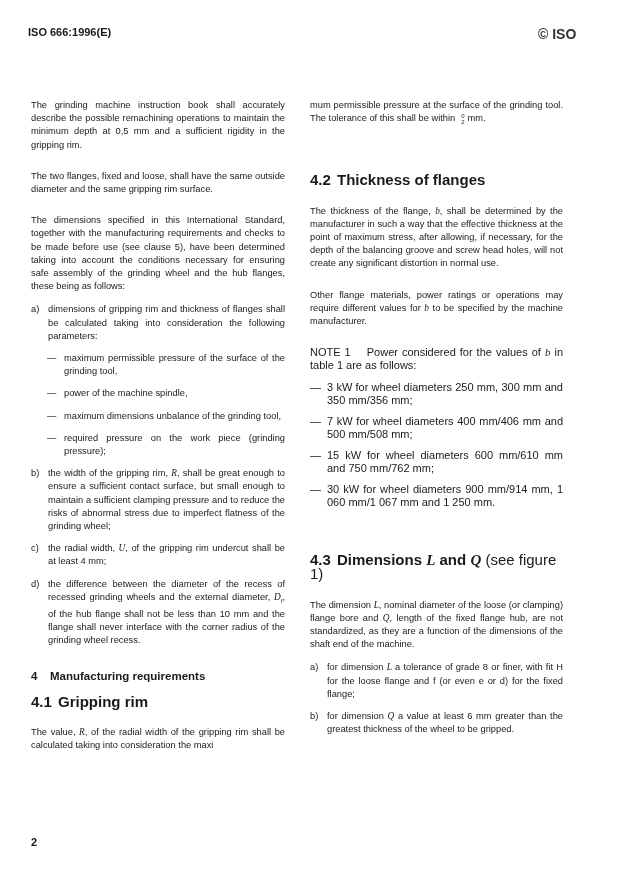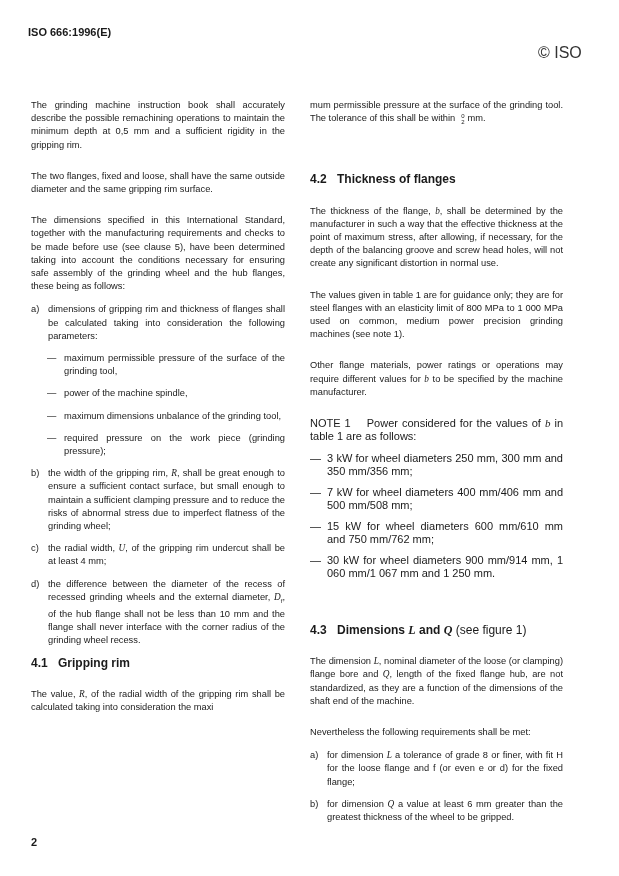--- a/index.html
+++ b/index.html
@@ -1,33 +1,33 @@
 <!DOCTYPE html>
 <html><head>
 <meta charset="utf-8">
 <style>
   html, body { margin: 0; padding: 0; background: #ffffff; }
   body { width: 619px; height: 876px; position: relative; overflow: hidden;
          font-family: "Liberation Sans", sans-serif; color: #1a1a1a; }
   .hdr-left { position: absolute; left: 28px; top: 26px; font-weight: bold; font-size: 11px; letter-spacing: 0; }
-  .hdr-right { position: absolute; left: 538px; top: 44px; font-size: 16px; color: #333; }
+  .hdr-right { position: absolute; left: 538px; top: 26px; font-size: 14px; color: #333; font-weight: bold; }
   .col { position: absolute; top: 81px; width: 254px; font-size: 9.3px; line-height: 13.2px; }
   .col.left { left: 31px; }
   .col.right { left: 310px; width: 253px; }
   p { margin: 18px 0 10px 0; text-align: justify; }
   .li { display: flex; margin: 0 0 9px 0; }
   .li .mk { width: 17px; flex: none; }
   .li .tx { flex: 1; text-align: justify; }
   .sub { display: flex; margin: 0 0 9px 16px; }
   .sub .mk { width: 17px; flex: none; }
   .sub .tx { flex: 1; text-align: justify; }
   .note { font-size: 11px; line-height: 13px; }
   .note .sub { margin-left: 0; margin-bottom: 8px; }
   .h1 { font-weight: bold; font-size: 11.5px; margin: 22px 0 12px 0; }
-  .h2 { font-weight: bold; font-size: 12px; margin: 0 0 10px 0; }
+  .h2 { font-weight: bold; font-size: 15px; margin: 0 0 10px 0; }
   .h2 .n, .h1 .n { display: inline-block; width: 27px; }
   .h1 .n { width: 19px; }
   i { font-family: "Liberation Serif", serif; font-style: italic; }
   .tol { display: inline-block; vertical-align: middle; font-size: 6px; line-height: 6px; text-align: center; margin: 0 3px 0 6px; }
   .pagenum { position: absolute; left: 31px; top: 836px; font-weight: bold; font-size: 11px; }
 </style>
 </head>
 <body>
 
 <div class="hdr-left">ISO 666:1996(E)</div>
@@ -65,34 +65,36 @@
   </div>
   <div class="li">
     <span class="mk">c)</span>
     <span class="tx"><span>the radial width, </span><i>U</i><span>, of the gripping rim undercut shall be at least 4 mm;</span></span>
   </div>
   <div class="li">
     <span class="mk">d)</span>
     <span class="tx"><span>the difference between the diameter of the recess of recessed grinding wheels and the external diameter, </span><i>D</i><sub style="font-size:6px">f</sub><span>, of the hub flange shall not be less than 10 mm and the flange shall never interface with the corner radius of the grinding wheel recess.</span></span>
   </div>
 
+  <div class="h1">
+    <span class="n">4</span><span>Manufacturing requirements</span>
+  </div>
   <div class="h2">
     <span class="n">4.1</span><span>Gripping rim</span>
   </div>
   <p><span>The value, </span><i>R</i><span>, of the radial width of the gripping rim shall be calculated taking into consideration the maxi</span></p>
 </div>
 
 <div class="col right">
   <p style="margin-bottom:48px"><span>mum permissible pressure at the surface of the grinding tool. The tolerance of this shall be within</span><span class="tol"><span>0</span><br><span>2</span></span><span>mm.</span></p>
 
   <div class="h2" style="margin-bottom:12px">
     <span class="n">4.2</span><span>Thickness of flanges</span>
   </div>
   <p><span>The thickness of the flange, </span><i>b</i><span>, shall be determined by the manufacturer in such a way that the effective thickness at the point of maximum stress, after allowing, if necessary, for the depth of the balancing groove and screw head holes, will not create any significant distortion in normal use.</span></p>
-  <p>The values given in table 1 are for guidance only; they are for steel flanges with an elasticity limit of 800 MPa to 1 000 MPa used on common, medium power precision grinding machines (see note 1).</p>
   <p><span>Other flange materials, power ratings or operations may require different values for </span><i>b</i><span> to be specified by the machine manufacturer.</span></p>
 
   <div class="note">
     <p style="margin-bottom:9px"><span>NOTE 1</span>&nbsp;&nbsp;&nbsp; <span>Power considered for the values of </span><i>b</i><span> in table 1 are as follows:</span></p>
     <div class="sub">
       <span class="mk">—</span>
       <span class="tx">3 kW for wheel diameters 250 mm, 300 mm and 350 mm/356 mm;</span>
     </div>
     <div class="sub">
       <span class="mk">—</span>
@@ -105,21 +107,20 @@
     <div class="sub" style="margin-bottom:44px">
       <span class="mk">—</span>
       <span class="tx">30 kW for wheel diameters 900 mm/914 mm, 1 060 mm/1 067 mm and 1 250 mm.</span>
     </div>
   </div>
 
   <div class="h2" style="margin-bottom:6px">
     <span class="n">4.3</span><span>Dimensions </span><i>L</i><span> and </span><i>Q</i><span style="font-weight:normal"> (see figure 1)</span>
   </div>
   <p><span>The dimension </span><i>L</i><span>, nominal diameter of the loose (or clamping) flange bore and </span><i>Q</i><span>, length of the fixed flange hub, are not standardized, as they are a function of the dimensions of the shaft end of the machine.</span></p>
-  <p>Nevertheless the following requirements shall be met:</p>
 
   <div class="li">
     <span class="mk">a)</span>
     <span class="tx"><span>for dimension </span><i>L</i><span> a tolerance of grade 8 or finer, with fit H for the loose flange and f (or even e or d) for the fixed flange;</span></span>
   </div>
   <div class="li">
     <span class="mk">b)</span>
     <span class="tx"><span>for dimension </span><i>Q</i><span> a value at least 6 mm greater than the greatest thickness of the wheel to be gripped.</span></span>
   </div>
 </div>

